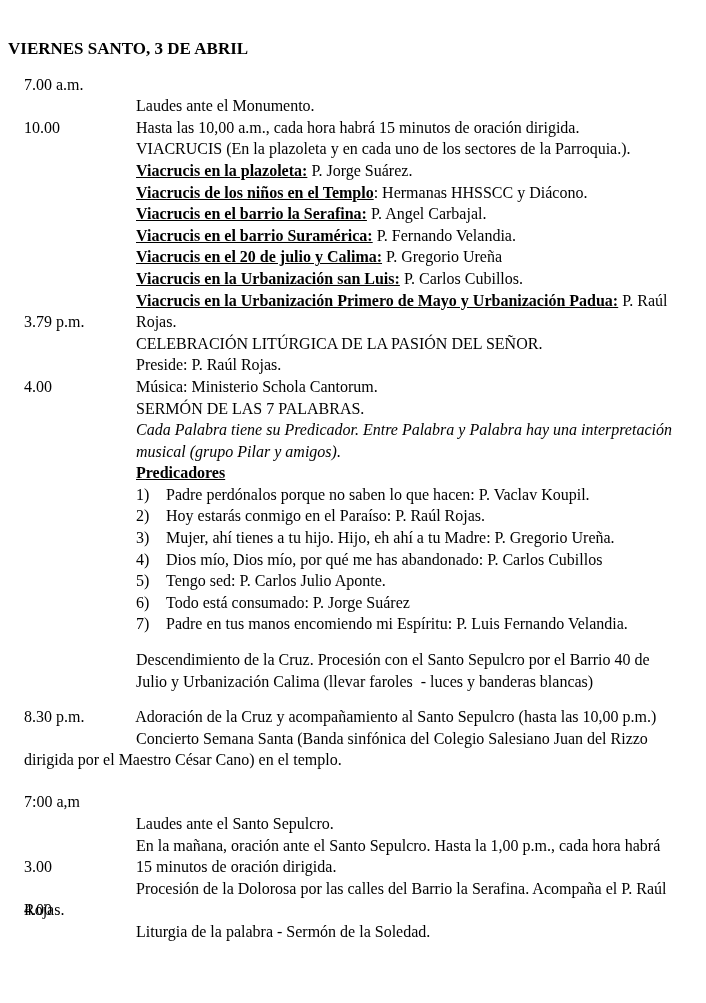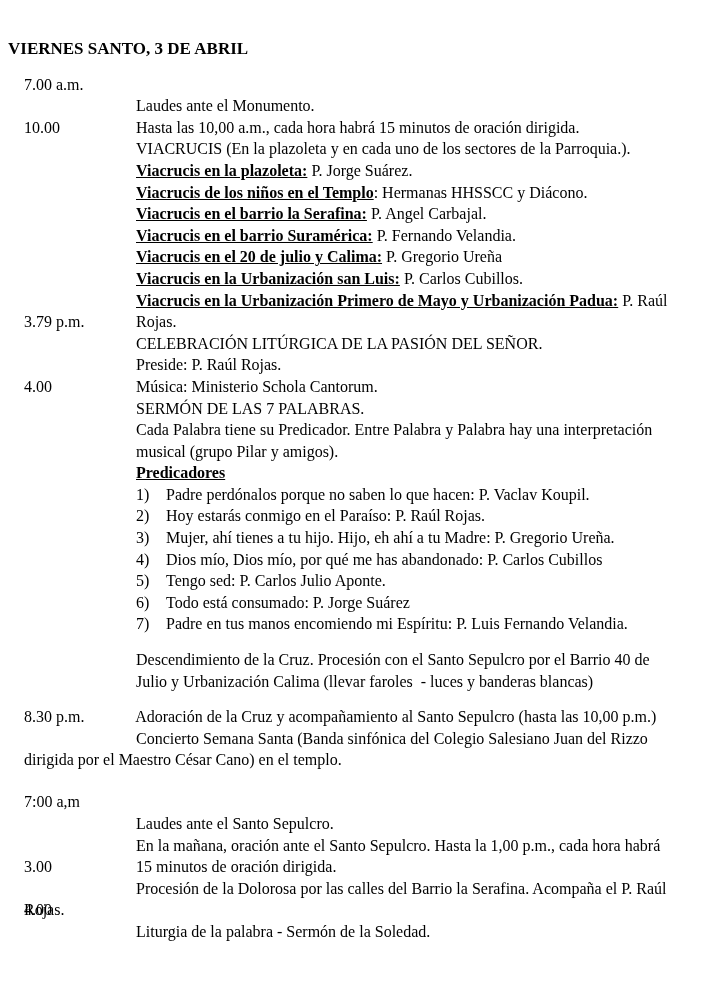--- a/index.html
+++ b/index.html
@@ -24,21 +24,21 @@
   }
   .line.blank { height: 14px; padding-left: 0; }
   .time { position: absolute; left: 0; top: 0; margin-left: 16px; }
   .center {
     padding-left: 0;
     text-align: left;
     font-weight: bold;
     font-size: 17px;
   }
   .m0 { padding-left: 0; }
-  .it { }
+  .it { font-style: italic; }
   .b  { font-weight: bold; text-decoration: underline; }
   .num { display: inline-block; width: 30px; white-space: pre; }
 </style>
 </head>
 <body>
 
 <div class="page">
 
   <div class="line center">VIERNES SANTO, 3 DE ABRIL</div>
   <div class="line blank"></div>

